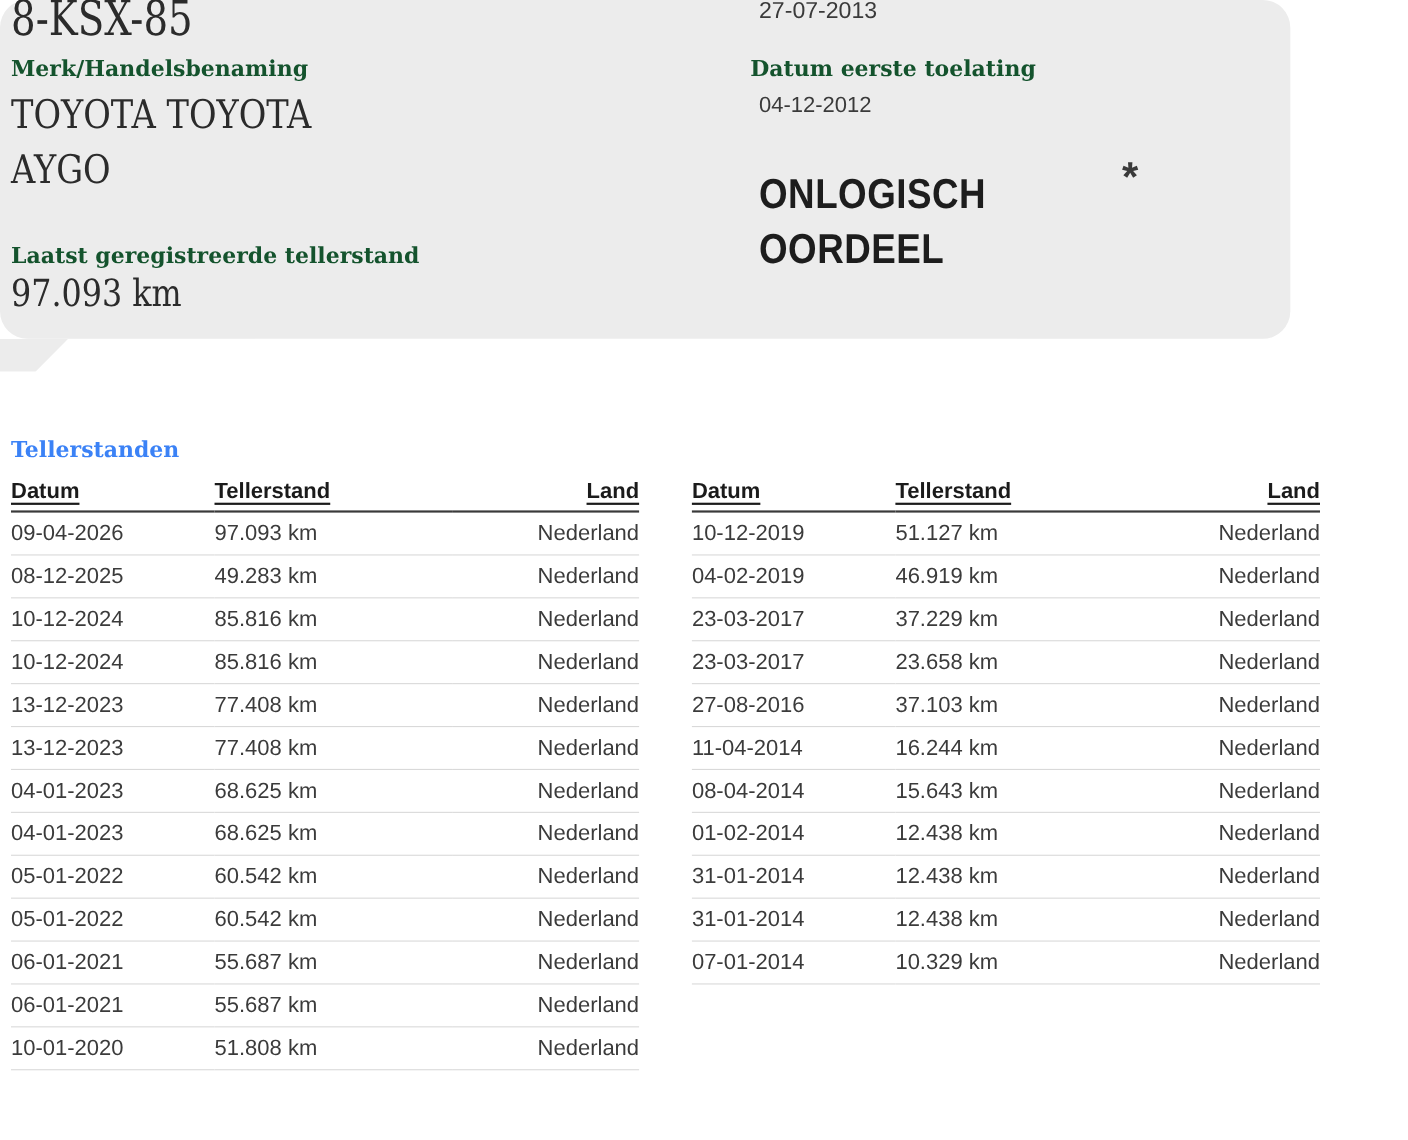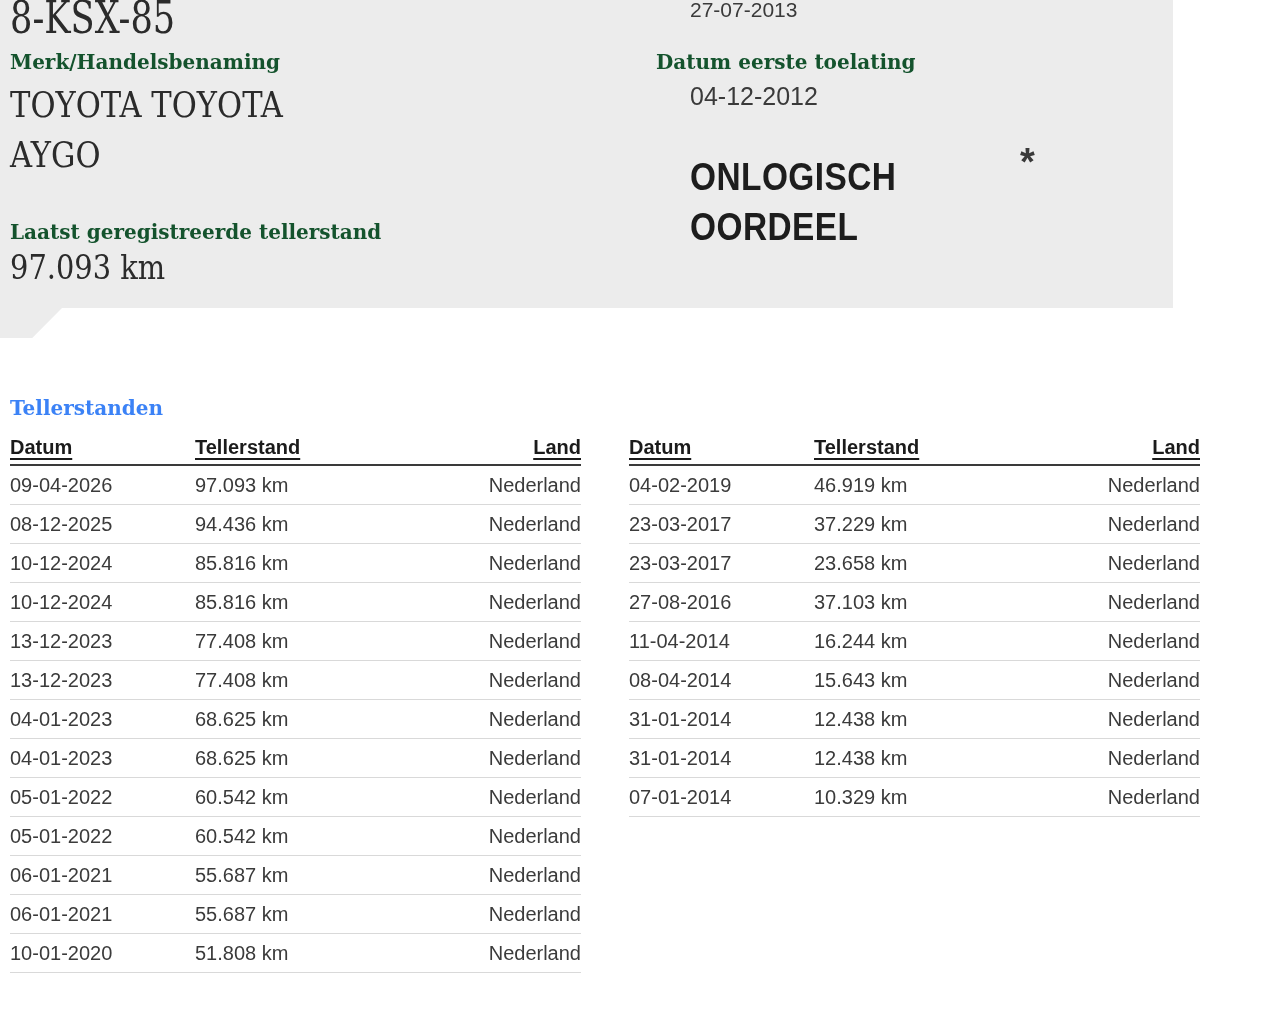--- a/index.html
+++ b/index.html
@@ -10,20 +10,21 @@
     background: #ffffff;
     font-family: "Liberation Sans", sans-serif;
     -webkit-font-smoothing: antialiased;
   }
 
   
   .hero {
     position: absolute; left: 0; top: 0;
     width: 1173px; height: 308px;
     background: #ececec;
+    border-radius: 25px;
   }
   .hero-notch {
     position: absolute; left: 0; top: 308px;
     width: 62px; height: 30px;
     background: #ececec;
     clip-path: polygon(0 0, 100% 0, 52% 100%, 0 100%);
   }
   .slab { font-family: "DejaVu Serif", "Liberation Serif", serif; }
   .field-label {
     font-family: "DejaVu Serif", "Liberation Serif", serif;
@@ -47,24 +48,24 @@
   .odo-value {
     position: absolute; left: 10px; top: 246px;
     font-size: 34px; line-height: 42px; color: #2b2b2b;
     transform: scaleX(.85); transform-origin: left top;
     white-space: nowrap;
   }
   .date-top {
     position: absolute; left: 690px; top: -3px;
     font-size: 21px; line-height: 25px; color: #3a3a3a;
   }
-  .adm-label { position: absolute; left: 656px; top: 50px; }
+  .adm-label { position: absolute; left: 682px; top: 50px; }
   .adm-value {
     position: absolute; left: 690px; top: 84px;
-    font-size: 25px; line-height: 25px; color: #3a3a3a;
+    font-size: 20px; line-height: 25px; color: #3a3a3a;
   }
   .verdict {
     position: absolute; left: 690px; top: 152px;
     width: 310px;
     font-size: 38px; line-height: 50px; font-weight: bold;
     letter-spacing: .5px; color: #1d1d1d;
     transform: scaleX(.88); transform-origin: left top;
     text-transform: uppercase;
   }
   .asterisk {
@@ -150,21 +151,21 @@
     <tbody>
 
         <tr>
           <td>09-04-2026</td>
           <td>97.093 km</td>
           <td class="land">Nederland</td>
         </tr>
 
         <tr>
           <td>08-12-2025</td>
-          <td>94.436 km</td>
+          <td>49.283 km</td>
           <td class="land">Nederland</td>
         </tr>
 
         <tr>
           <td>10-12-2024</td>
           <td>85.816 km</td>
           <td class="land">Nederland</td>
         </tr>
 
         <tr>
@@ -238,20 +239,25 @@
     </colgroup>
     <thead>
       <tr>
         <th>Datum</th>
         <th>Tellerstand</th>
         <th class="land">Land</th>
       </tr>
     </thead>
     <tbody>
 
+        <tr>
+          <td>10-12-2019</td>
+          <td>51.127 km</td>
+          <td class="land">Nederland</td>
+        </tr>
 
         <tr>
           <td>04-02-2019</td>
           <td>46.919 km</td>
           <td class="land">Nederland</td>
         </tr>
 
         <tr>
           <td>23-03-2017</td>
           <td>37.229 km</td>
@@ -276,20 +282,25 @@
           <td>16.244 km</td>
           <td class="land">Nederland</td>
         </tr>
 
         <tr>
           <td>08-04-2014</td>
           <td>15.643 km</td>
           <td class="land">Nederland</td>
         </tr>
 
+        <tr>
+          <td>01-02-2014</td>
+          <td>12.438 km</td>
+          <td class="land">Nederland</td>
+        </tr>
 
         <tr>
           <td>31-01-2014</td>
           <td>12.438 km</td>
           <td class="land">Nederland</td>
         </tr>
 
         <tr>
           <td>31-01-2014</td>
           <td>12.438 km</td>

